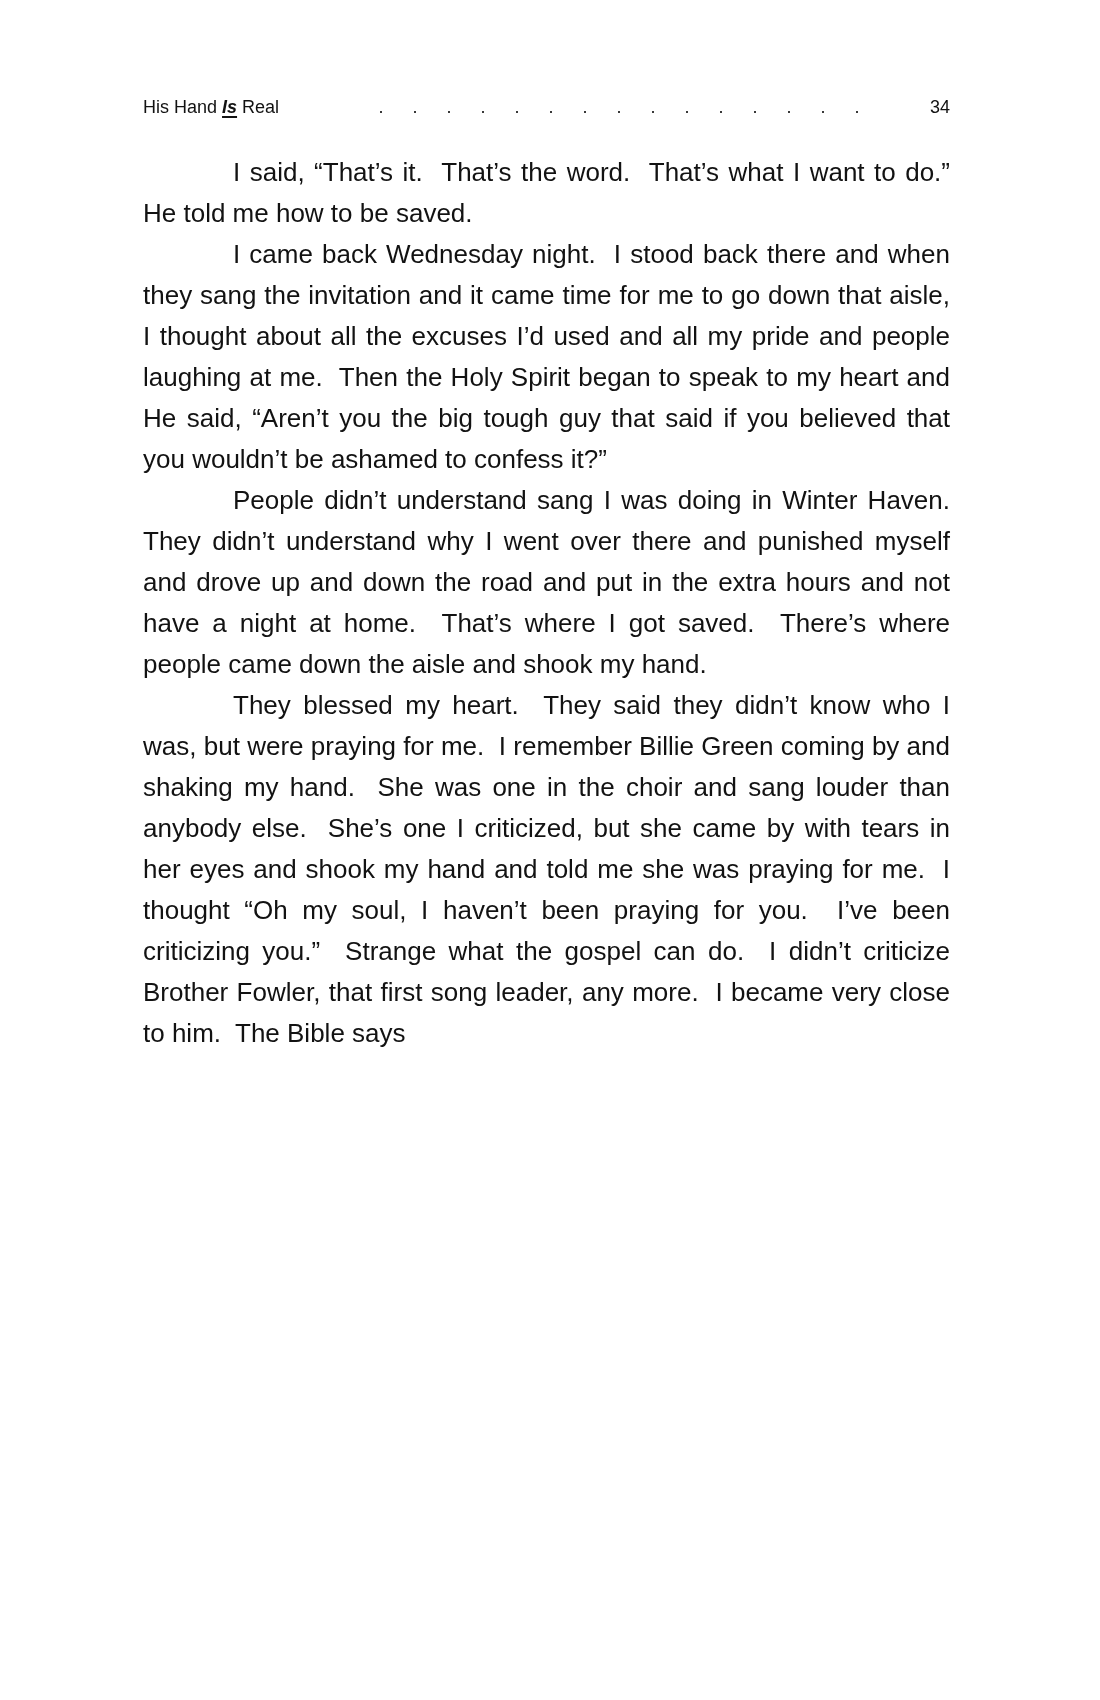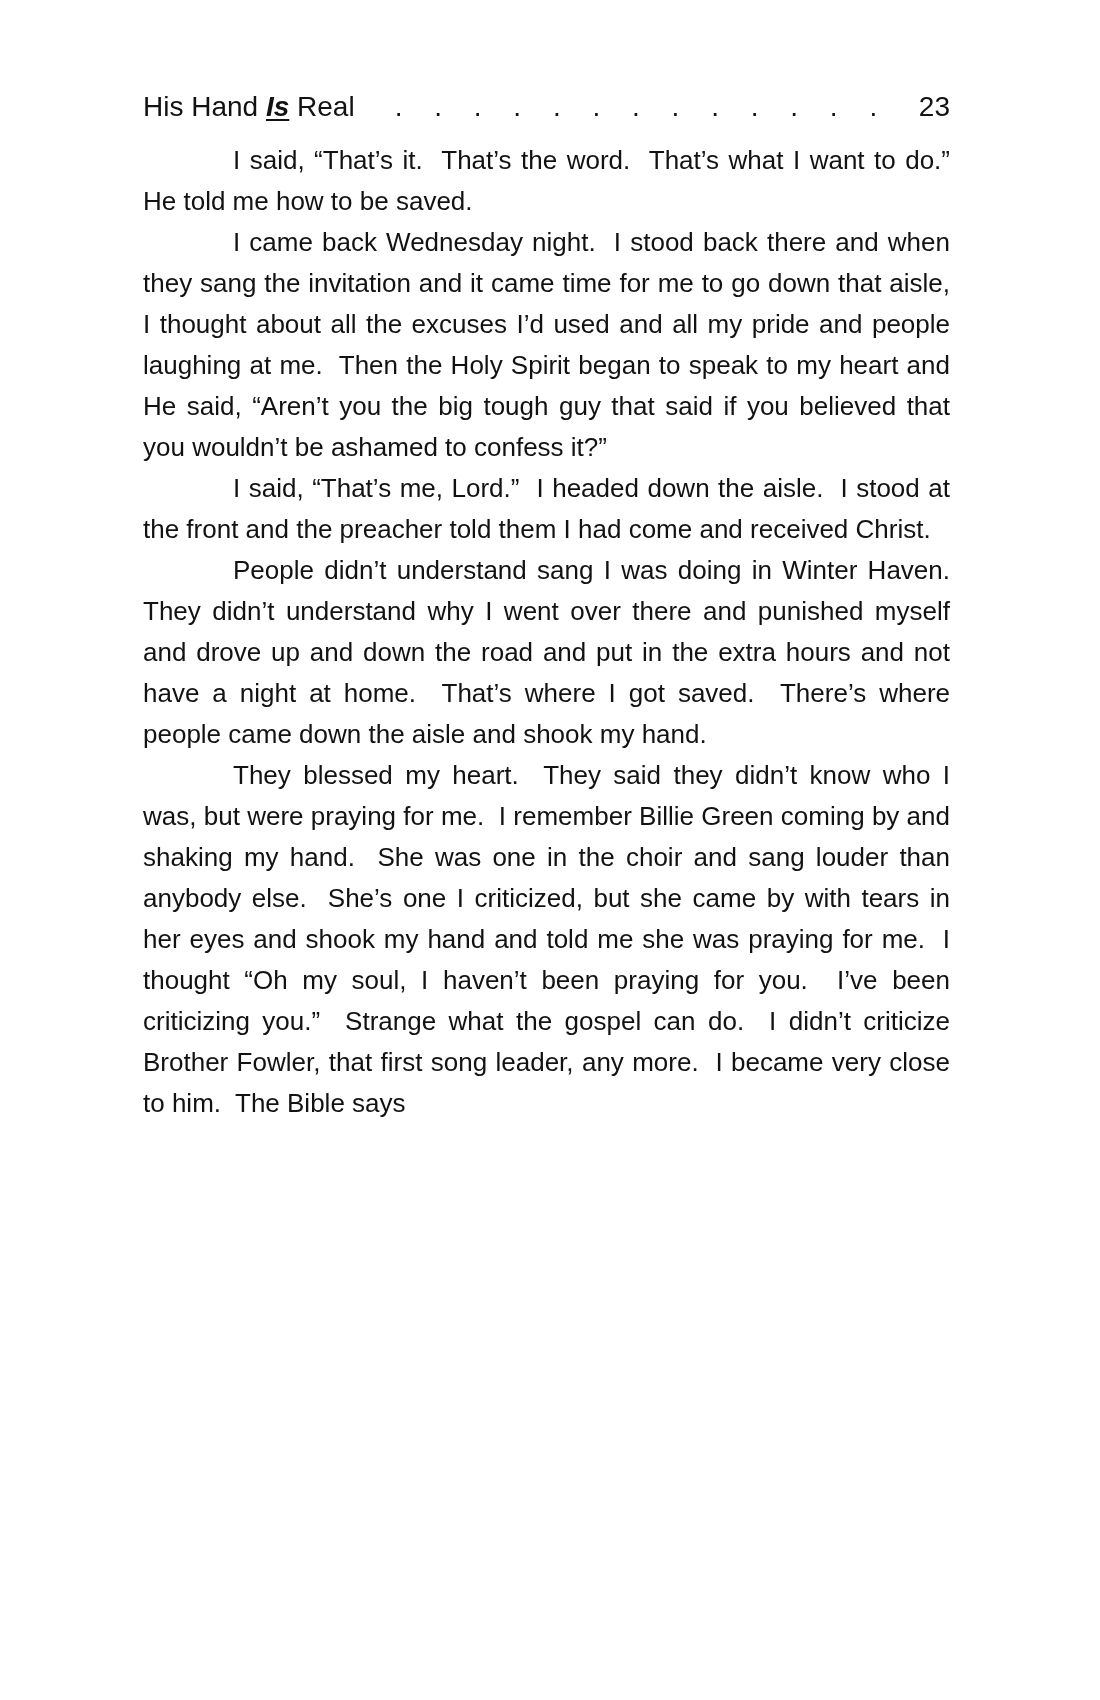--- a/index.html
+++ b/index.html
@@ -15,21 +15,21 @@
     background: #ffffff;
     color: #121212;
     font-family: "Liberation Sans", sans-serif;
     box-sizing: border-box;
     padding: 90px 150px 0 143px;
     overflow: hidden;
   }
   .running-head {
     display: flex;
     align-items: flex-start;
-    font-size: 28px;
+    font-size: 18px;
     line-height: 34px;
     white-space: nowrap;
   }
   .running-head .title {
     flex: 0 0 auto;
   }
   .running-head .title-emphasis {
     font-weight: bold;
     font-style: italic;
     text-decoration: underline;
@@ -41,43 +41,42 @@
     overflow: hidden;
     text-align: center;
     word-spacing: 22px;
     margin: 0 10px 0 40px;
     letter-spacing: 1px;
   }
   .running-head .page-number {
     flex: 0 0 auto;
   }
   .body-text {
-    margin-top: 16px;
+    margin-top: 28px;
   }
   .body-text p {
     margin: 0;
     font-size: 26px;
     line-height: 41px;
     text-align: justify;
     text-indent: 90px;
     white-space: pre-wrap;
   }
 </style>
 </head>
 <body>
 
 <div class="page">
 
   <div class="running-head">
     <span class="title"><span>His Hand </span><span class="title-emphasis">Is</span><span> Real</span></span>
     <span class="dots">. . . . . . . . . . . . . . .</span>
-    <span class="page-number">23</span>
+    <span class="page-number">34</span>
   </div>
 
   <div class="body-text">
     <p>I said, “That’s it.  That’s the word.  That’s what I want to do.”  He told me how to be saved.</p>
     <p>I came back Wednesday night.  I stood back there and when they sang the invitation and it came time for me to go down that aisle, I thought about all the excuses I’d used and all my pride and people laughing at me.  Then the Holy Spirit began to speak to my heart and He said, “Aren’t you the big tough guy that said if you believed that you wouldn’t be ashamed to confess it?”</p>
-    <p>I said, “That’s me, Lord.”  I headed down the aisle.  I stood at the front and the preacher told them I had come and received Christ.</p>
     <p>People didn’t understand sang I was doing in Winter Haven.  They didn’t understand why I went over there and punished myself and drove up and down the road and put in the extra hours and not have a night at home.  That’s where I got saved.  There’s where people came down the aisle and shook my hand.</p>
     <p>They blessed my heart.  They said they didn’t know who I was, but were praying for me.  I remember Billie Green coming by and shaking my hand.  She was one in the choir and sang louder than anybody else.  She’s one I criticized, but she came by with tears in her eyes and shook my hand and told me she was praying for me.  I thought “Oh my soul, I haven’t been praying for you.  I’ve been criticizing you.”  Strange what the gospel can do.  I didn’t criticize Brother Fowler, that first song leader, any more.  I became very close to him.  The Bible says</p>
   </div>
 
 </div>
 
 </body></html>

